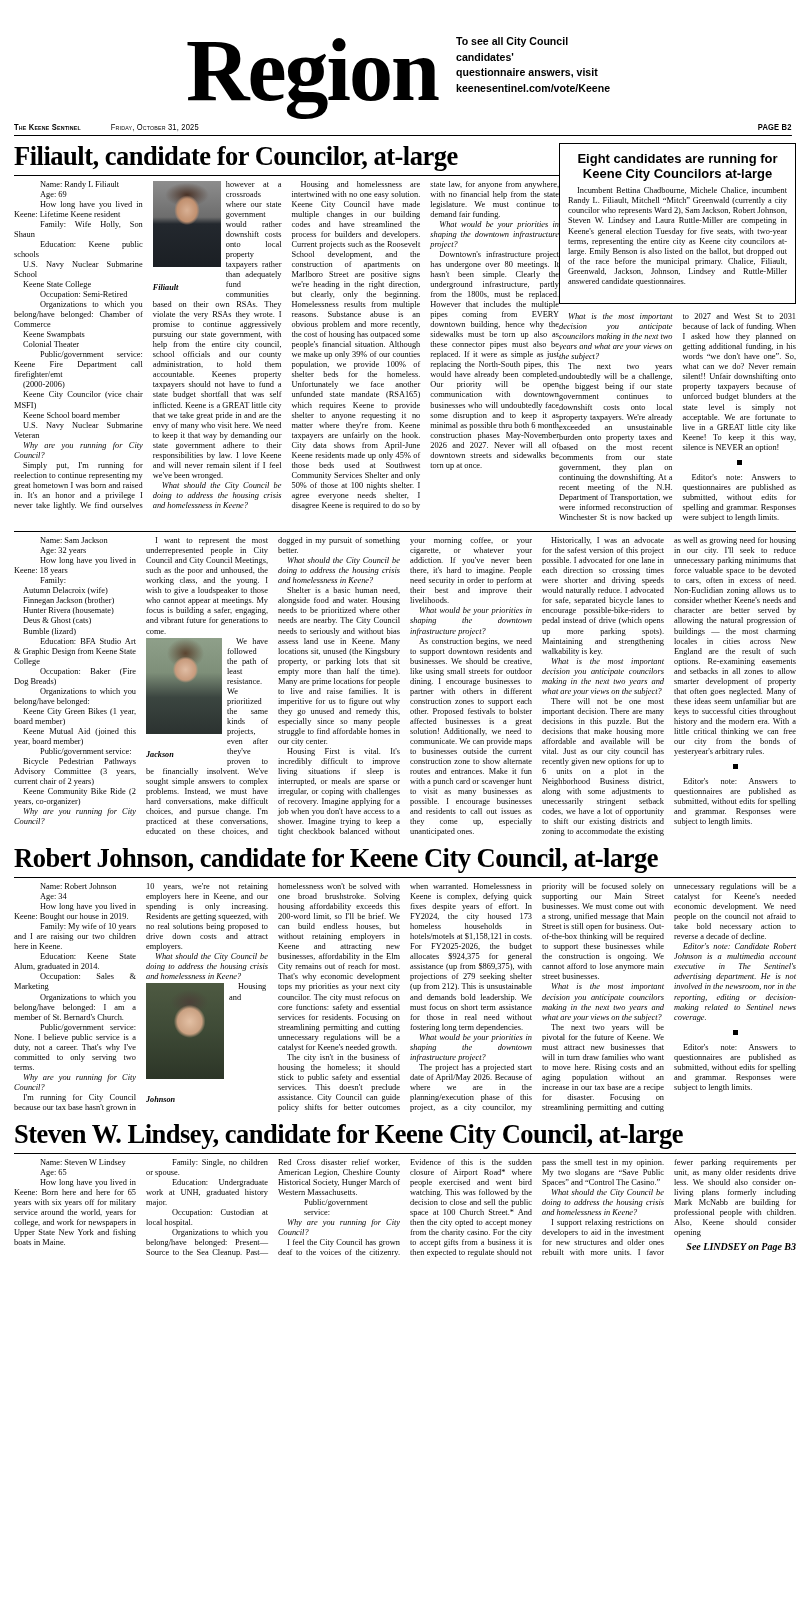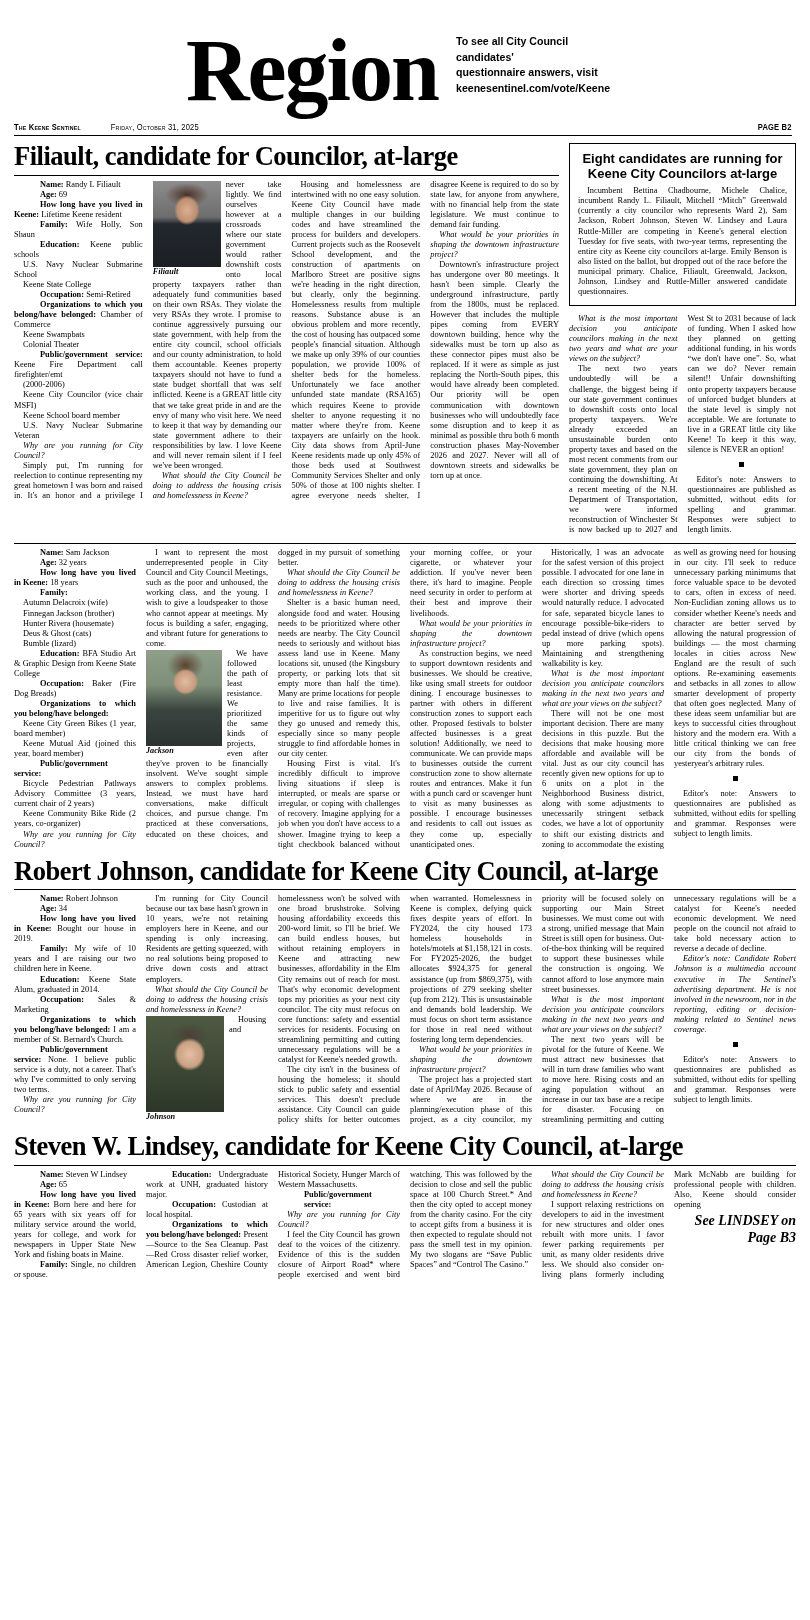--- a/index.html
+++ b/index.html
@@ -67,45 +67,45 @@
     column-gap:10px;
     font-size:8.35px;
     line-height:1.205;
     text-align:justify;
     -webkit-hyphens:auto; hyphens:auto;
   }
   .cols.c6 { column-count:6; }
   .cols p { margin:0; text-indent:9px; }
   .cols p.noind { text-indent:0; }
   .cols .q { font-style:italic; text-indent:9px; }
-  .cols b { font-weight:700;padding-left:26px; }
+  .cols b { font-weight:400;padding-left:26px; }
 
   
   .photo-wrap { margin:1px 0 2px 0; break-inside:avoid; }
   .photo-wrap.fl { float:left; shape-outside:none; margin:1px 5px 1px 0; }
   .photo { display:block; background:#4a4038; }
   .photo-cap {
     font-family:"Liberation Serif", serif;
     font-style:italic; font-weight:700;
-    font-size:8.2px; line-height:1.1; margin-top:0;
+    font-size:8.2px; line-height:1.1; margin-top:16px;
   }
 
   .endmark { text-align:center; margin:5px 0 5px 0; }
   .endmark span { display:inline-block; width:5px; height:5px; background:#000; }
 
   .ednote { font-size:8.35px; line-height:1.205; text-align:justify; }
   .ednote p { margin:0; text-indent:9px; }
   .ednote.ital p { font-style:italic; }
 
-  .jump { text-align:right; font-weight:700; font-size:14px; font-style:italic; margin-top:3px; }
+  .jump { text-align:right; font-weight:700; font-size:10px; font-style:italic; margin-top:3px; }
 
   
   .sidebox {
     border:1.3px solid #000;
-    padding:7px 8px 8px 8px;
+    padding:7px 8px 16px 8px;
   }
   .sidebox h2 {
     font-family:"Liberation Sans", sans-serif;
     font-weight:700;
     font-size:13px;
     line-height:1.16;
     text-align:center;
     margin:0 0 5px 0;
   }
   .sidebox p {
@@ -145,21 +145,21 @@
     </div>
   </div>
 
   <div class="folio">
     <span class="paper">The Keene Sentinel</span>
     <span class="date">Friday, October 31, 2025</span>
     <span class="pageno">PAGE B2</span>
   </div>
 
   <div class="article">
-    <div style="display:flex; gap:10px;">
+    <div style="display:flex; ">
       <div style="flex:0 0 545px;">
         <h1 class="headline">Filiault, candidate for Councilor, at-large</h1>
         <hr class="hr-top">
         <div class="cols" style="column-count:4;">
 
           <p class="noind"><b>Name:</b> <span>Randy L Filiault</span></p>
           <p class="noind"><b>Age:</b> <span>69</span></p>
           <p class="noind"><b>How long have you lived in Keene:</b> <span>Lifetime Keene resident</span></p>
           <p class="noind"><b>Family:</b> <span>Wife Holly, Son Shaun</span></p>
           <p class="noind"><b>Education:</b> <span>Keene public schools</span></p>

